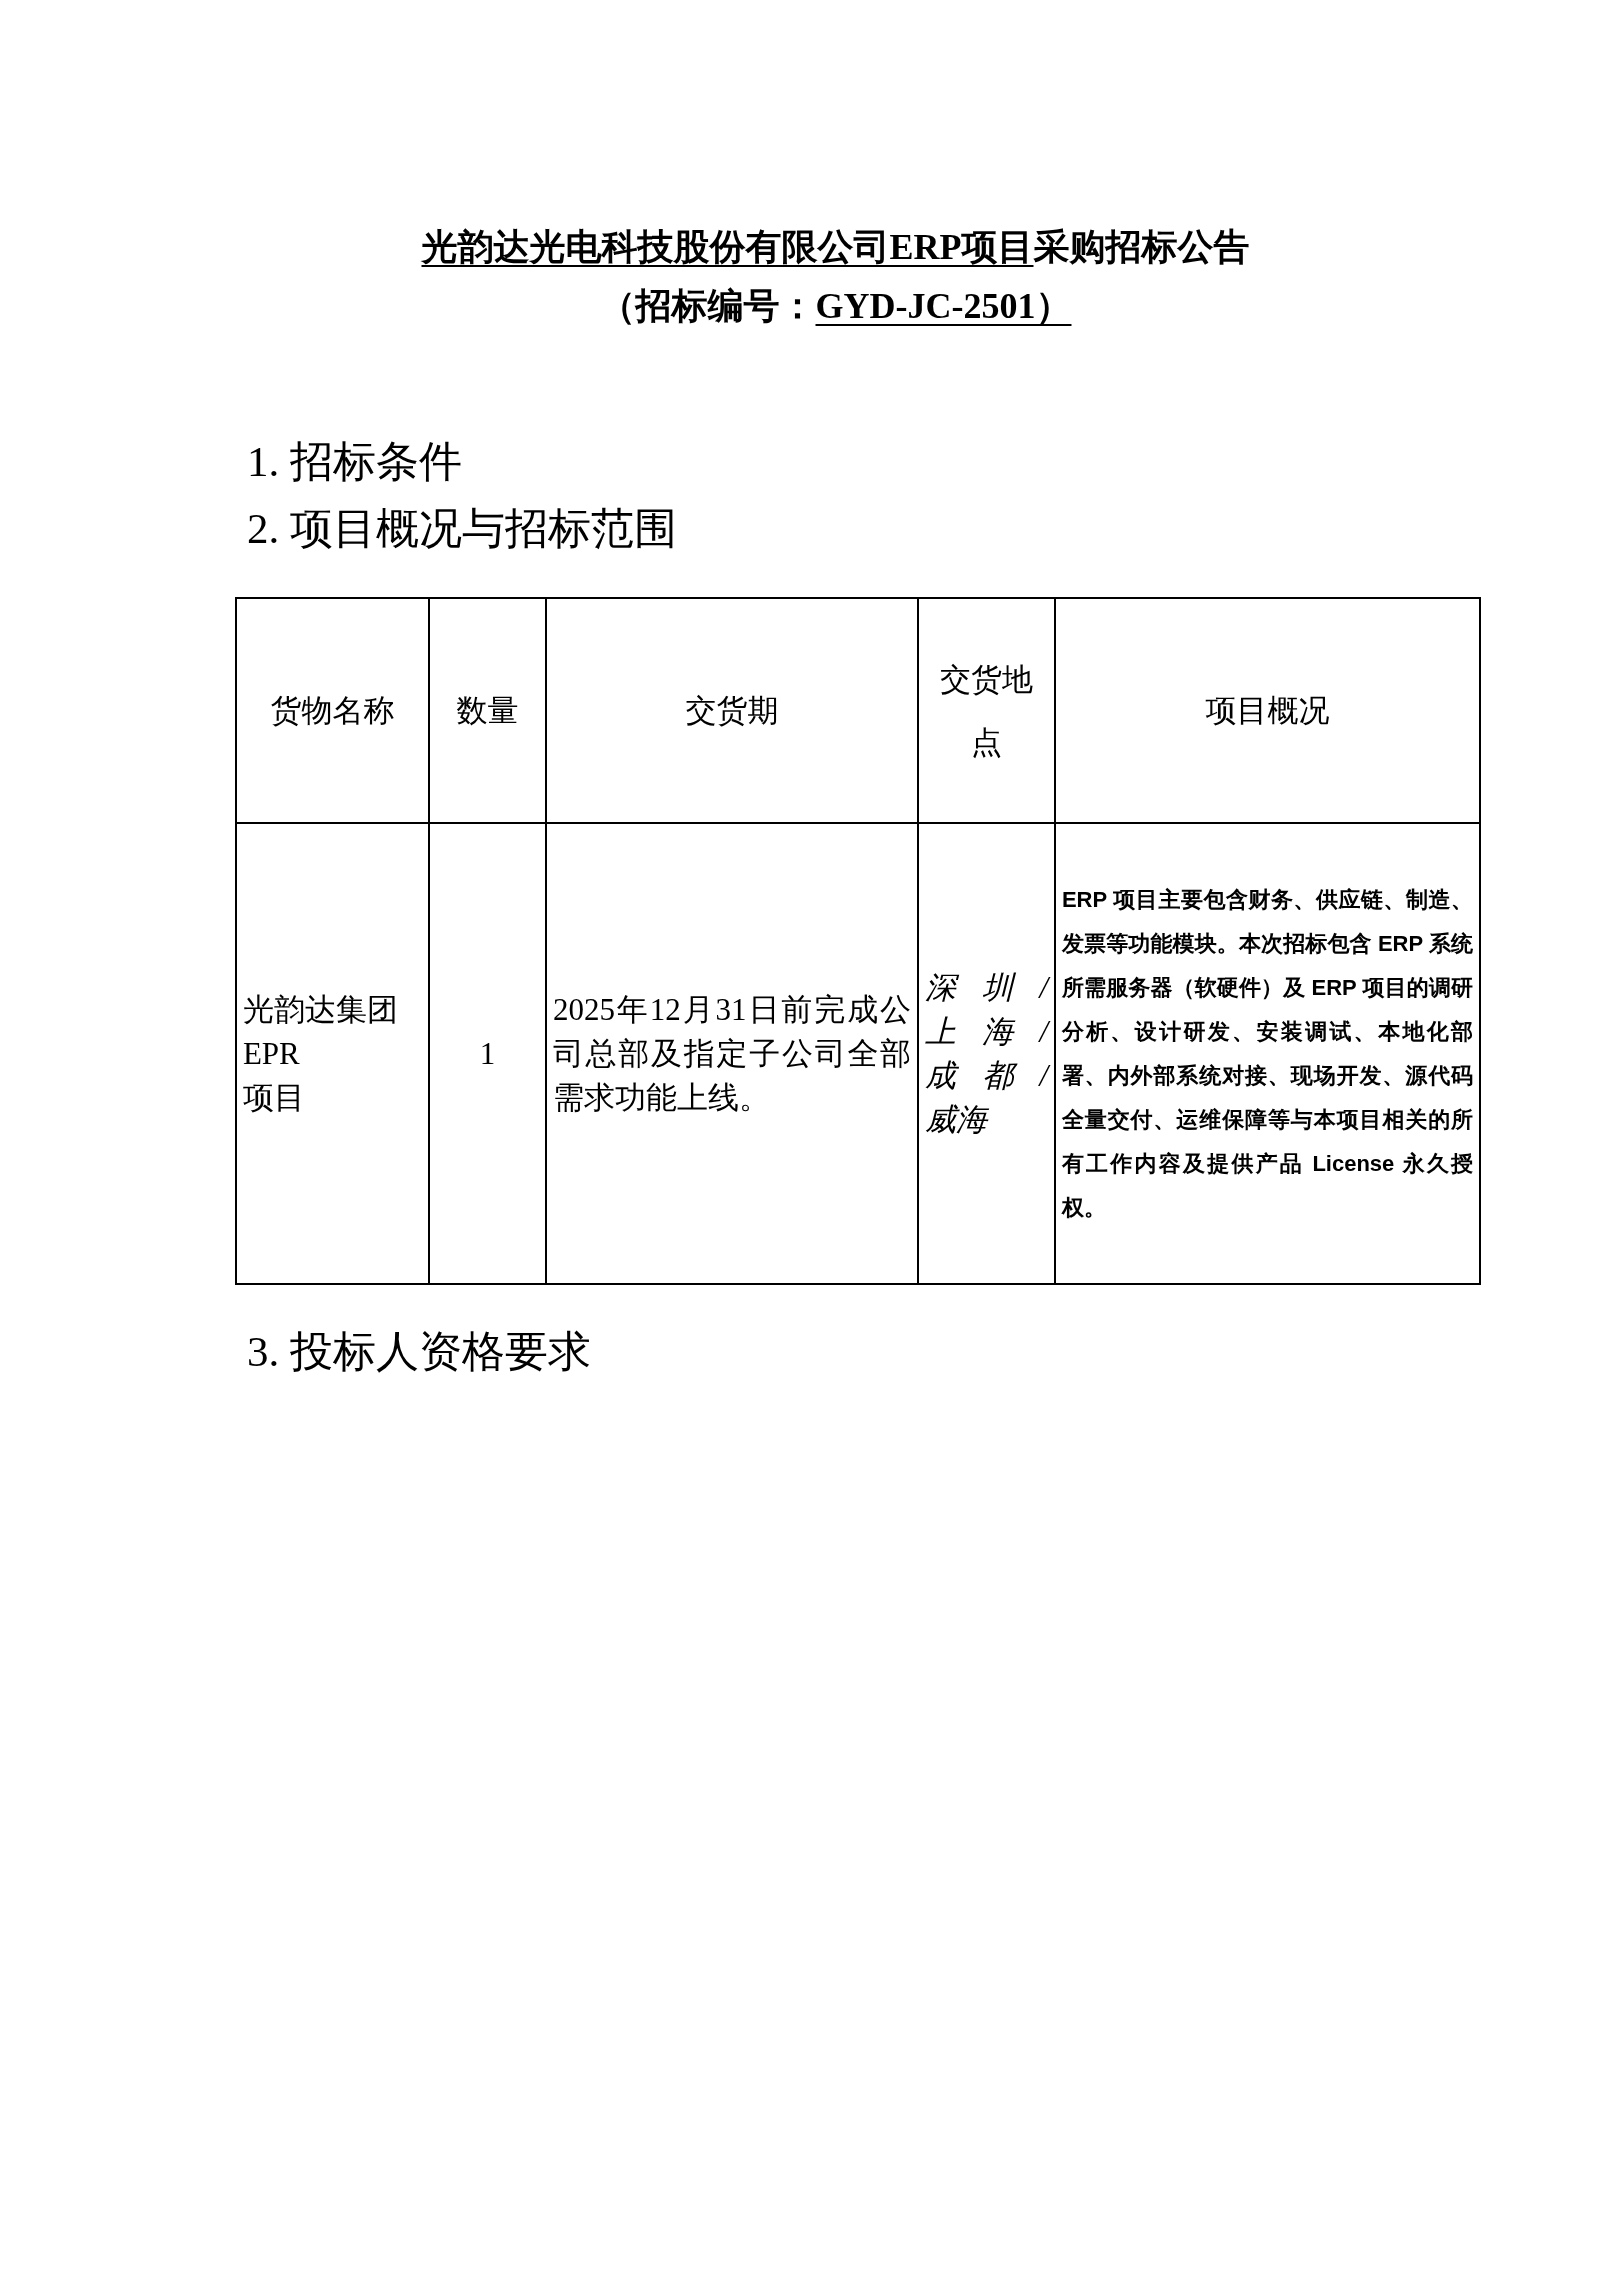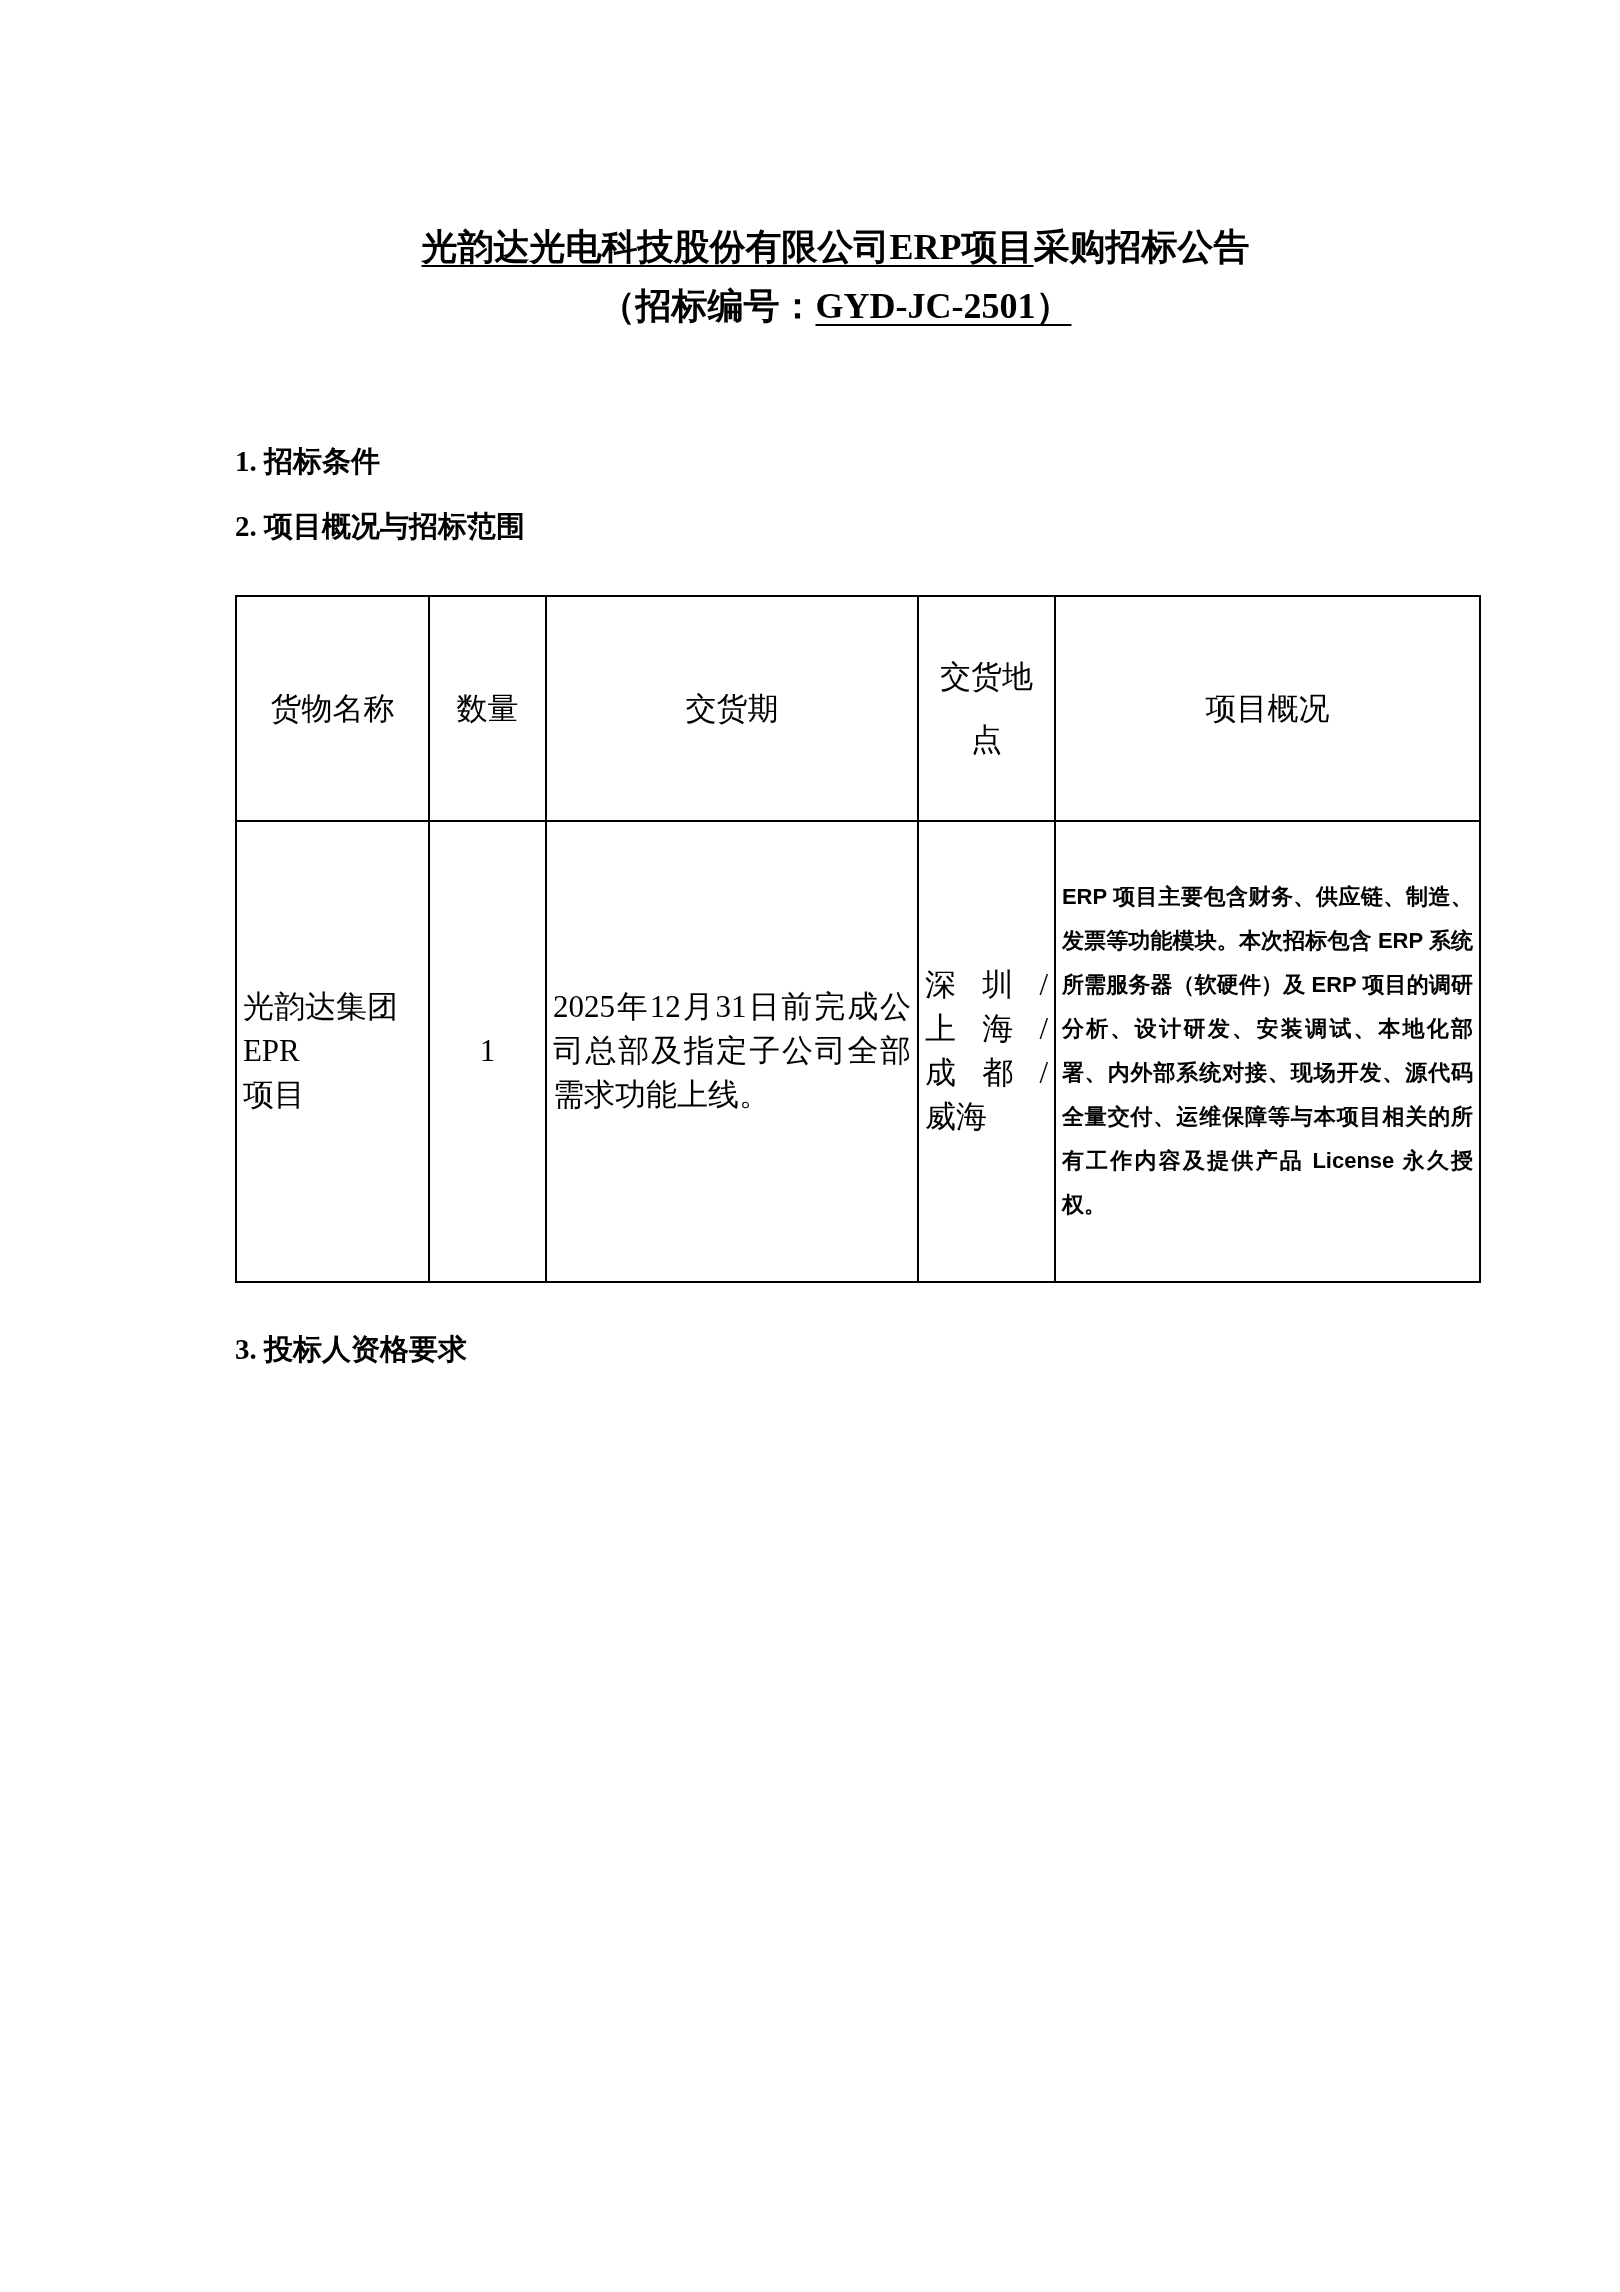--- a/index.html
+++ b/index.html
@@ -19,24 +19,24 @@
     font-weight: bold;
     line-height: 59px;
     margin-bottom: 98px;
   }
   .u {
     text-decoration: underline;
     text-decoration-thickness: 2px;
     text-underline-offset: 5.9px;
   }
   .sec-heading {
-    font-size: 29px;
-    font-weight: bold;
+    font-size: 43px;
+    font-weight: normal;
     line-height: 55px;
-    margin: 0;
+    margin: 12px;
   }
   .h2gap { margin-top: 9.8px; }
   .h3gap { margin-top: 39px; }
   .body-para {
     font-size: 31px;
     line-height: 61px;
     text-align: justify;
     margin: 39px 0 0 0;
   }
   .indent { text-indent: 74px; }
@@ -62,21 +62,21 @@
   }
   table.proj td {
     height: 461px;
     vertical-align: middle;
     line-height: 44px;
     padding: 0 5.9px;
   }
   td.goods { padding: 0 2px 0 4.9px; text-align: left; }
   td.qty { text-align: center; }
   td.period { text-align: justify; }
-  td.location { padding: 0 7.8px; }
+  td.location { padding: 0 7.8px; font-style: italic; }
   .loc-line { text-align: justify; text-align-last: justify; line-height: 44px; }
   .loc-line:last-child { text-align-last: left; }
   td.overview {
     font-family: "Liberation Sans", "DejaVu Sans", sans-serif;
     font-size: 22px;
     line-height: 44px;
     text-align: justify;
     vertical-align: top;
     padding: 7.8px 5.9px 0 5.9px;
     font-weight: bold;

